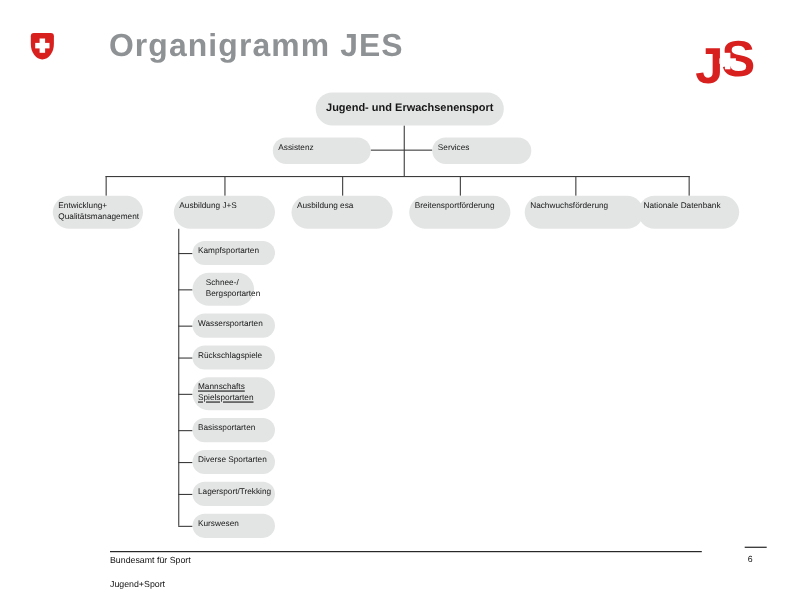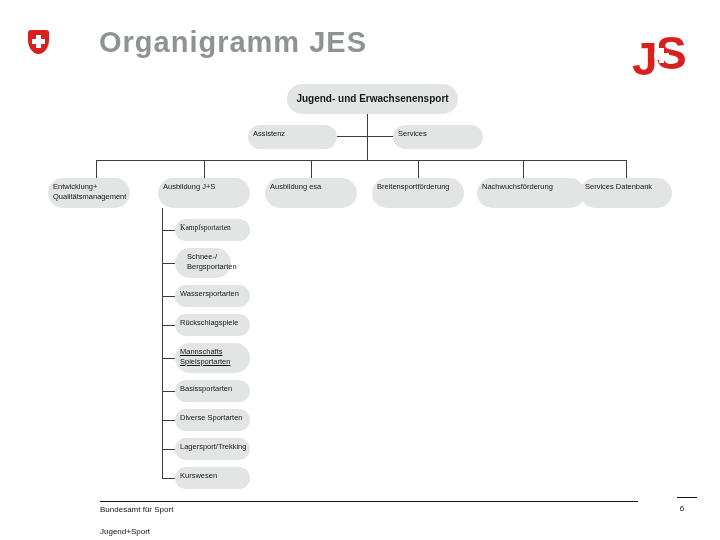--- a/index.html
+++ b/index.html
@@ -83,23 +83,23 @@
   <div class="box root" style="left:287px;top:84px;width:171px;height:30px;">Jugend- und Erwachsenensport</div>
   <div class="box" style="left:248px;top:125px;width:89px;height:24px;">Assistenz</div>
   <div class="box" style="left:393px;top:125px;width:90px;height:24px;">Services</div>
 
   <div class="box" style="left:48px;top:178px;width:82px;height:30px;">Entwicklung+
 Qualitätsmanagement</div>
   <div class="box" style="left:158px;top:178px;width:92px;height:30px;">Ausbildung J+S</div>
   <div class="box" style="left:265px;top:178px;width:92px;height:30px;">Ausbildung esa</div>
   <div class="box" style="left:372px;top:178px;width:92px;height:30px;">Breitensportförderung</div>
   <div class="box" style="left:477px;top:178px;width:108px;height:30px;">Nachwuchsförderung</div>
-  <div class="box" style="left:580px;top:178px;width:92px;height:30px;">Services Datenbank</div>
+  <div class="box" style="left:580px;top:178px;width:92px;height:30px;">Nationale Datenbank</div>
 
-  <div class="box" style="left:175px;top:219px;width:75px;height:22px;font-family:Liberation Serif, serif;">Kampfsportarten</div>
+  <div class="box" style="left:175px;top:219px;width:75px;height:22px;">Kampfsportarten</div>
   <div class="box" style="left:175px;top:248px;width:56px;height:30px;padding-left:12px;">Schnee-/
 Bergsportarten</div>
   <div class="box" style="left:175px;top:285px;width:75px;height:22px;">Wassersportarten</div>
   <div class="box" style="left:175px;top:314px;width:75px;height:22px;">Rückschlagspiele</div>
   <div class="box" style="left:175px;top:343px;width:75px;height:30px;text-decoration:underline;">Mannschafts
 Spielsportarten</div>
   <div class="box" style="left:175px;top:380px;width:75px;height:22px;">Basissportarten</div>
   <div class="box" style="left:175px;top:409px;width:75px;height:22px;">Diverse Sportarten</div>
   <div class="box" style="left:175px;top:438px;width:75px;height:22px;">Lagersport/Trekking</div>
   <div class="box" style="left:175px;top:467px;width:75px;height:22px;">Kurswesen</div>

